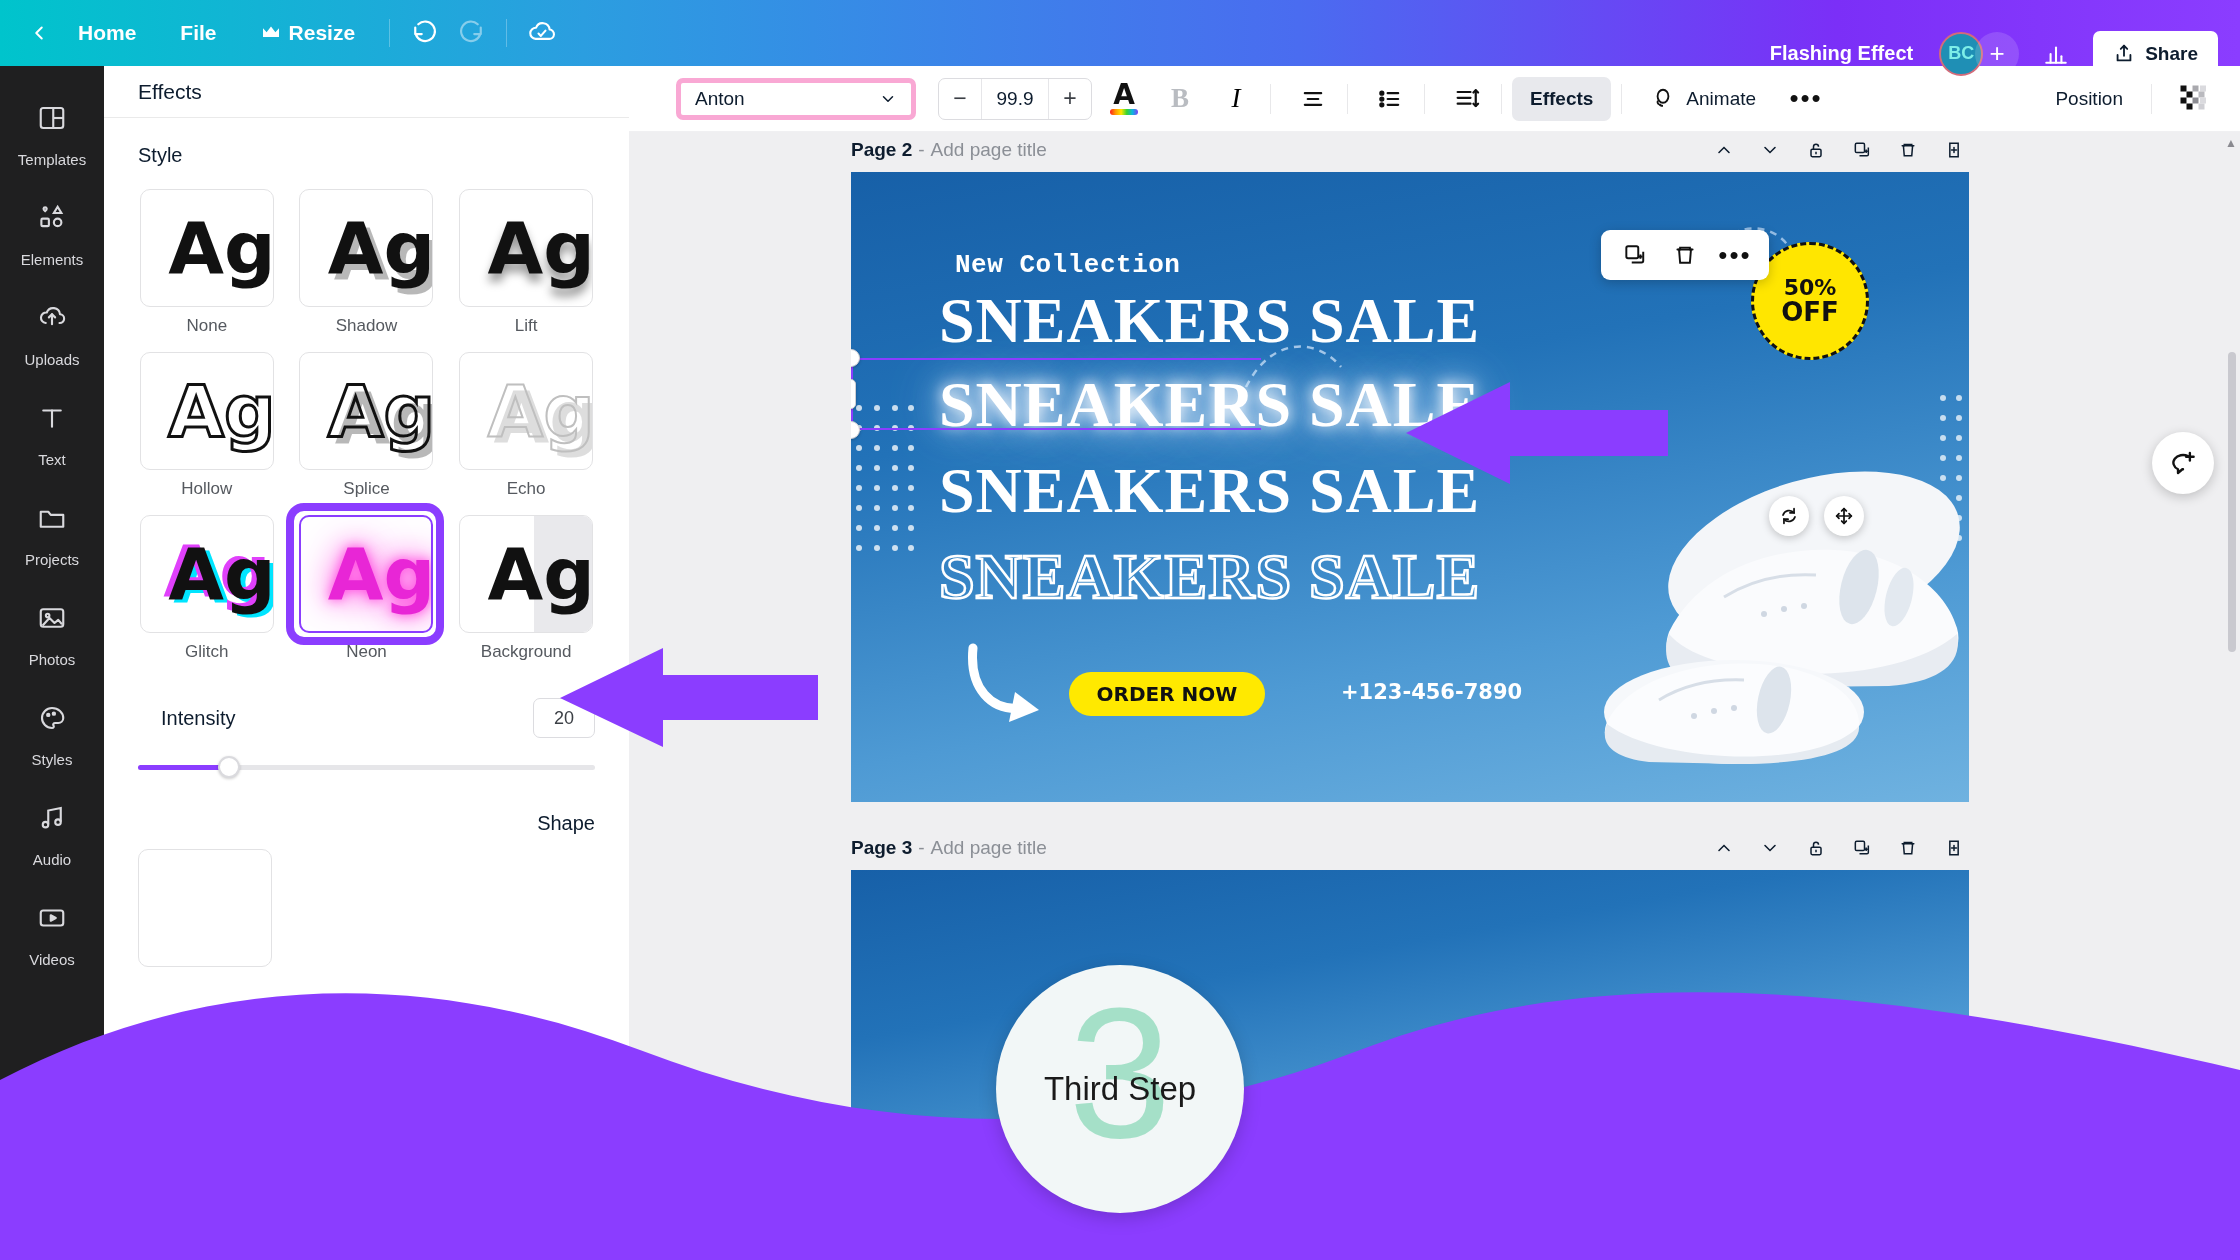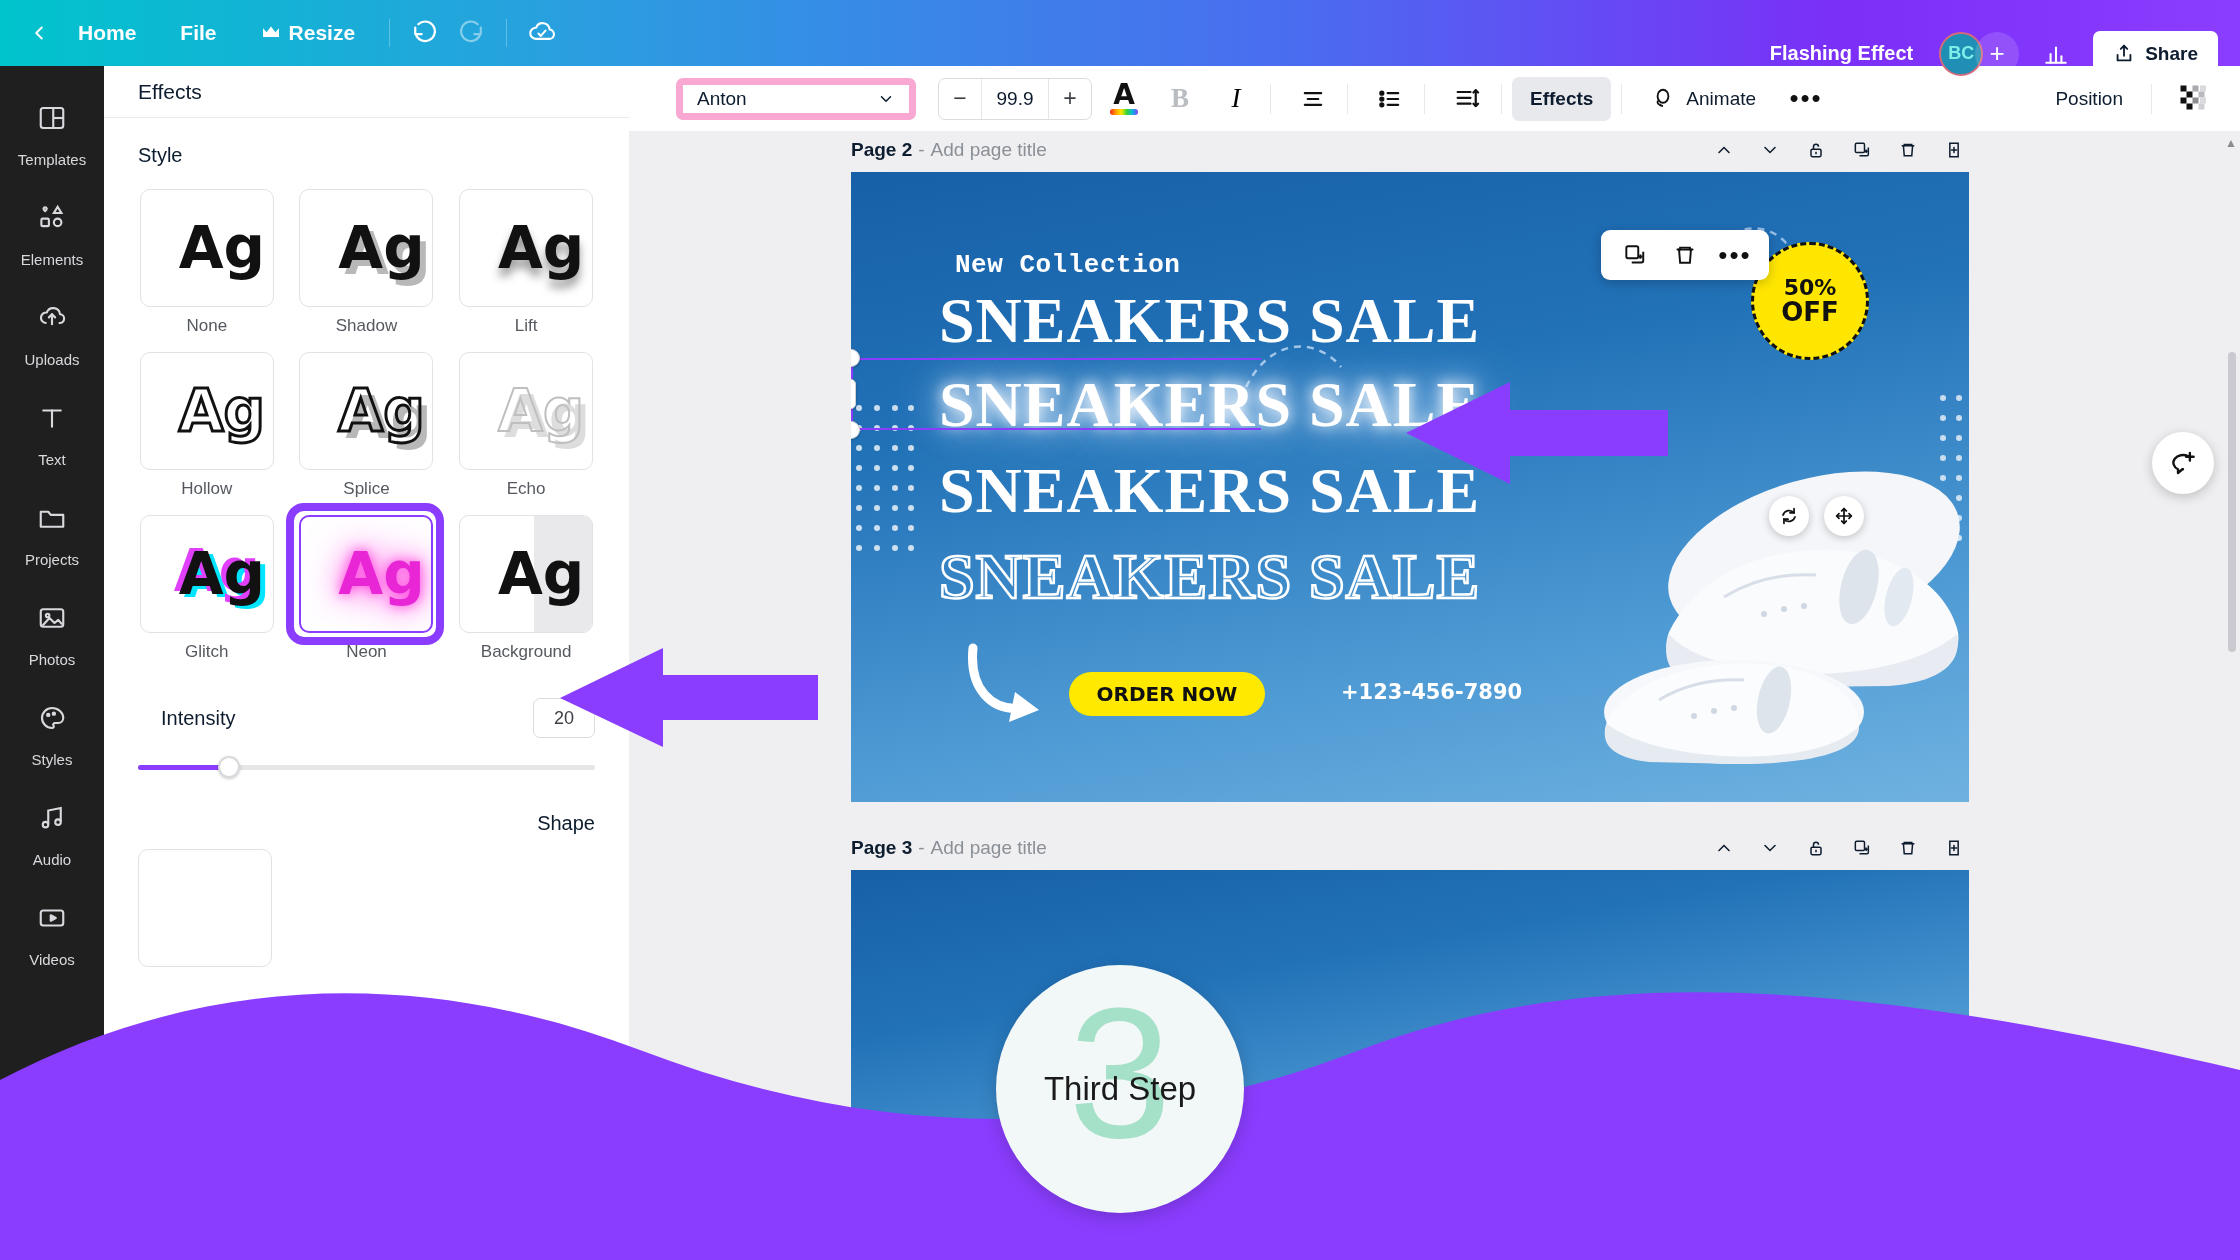--- a/index.html
+++ b/index.html
@@ -70,21 +70,21 @@
   .panel-body { padding: 26px 34px 0 34px; }
   .sec-title { font-size: 20px; color: #0d1c2e; font-weight: 400; margin-bottom: 22px; }
   .style-grid { display: grid; grid-template-columns: repeat(3, 1fr); gap: 16px 22px; }
   .style-cell { display: flex; flex-direction: column; align-items: center; gap: 9px; position: relative; }
   .style-box {
     width: 134px; height: 118px; border: 1px solid #e2e2e4; border-radius: 10px;
     background: #fff; display: flex; align-items: center; justify-content: center;
     cursor: pointer; overflow: hidden; position: relative;
   }
   .style-label { font-size: 17px; color: #55595f; }
-  .ag { font-family: "DejaVu Sans", sans-serif; font-size: 58px; font-weight: 700; color: #111; line-height: 1; margin-left: 30px; }
+  .ag { font-family: "DejaVu Sans", sans-serif; font-size: 72px; font-weight: 700; color: #111; line-height: 1; margin-left: 30px; }
   .ag-none { }
   .ag-shadow { text-shadow: 6px 6px 0 rgba(0,0,0,0.28); }
   .ag-lift { text-shadow: 0 8px 10px rgba(0,0,0,0.40); }
   .ag-hollow { color: transparent; -webkit-text-stroke: 3px #111; }
   .ag-splice { color: transparent; -webkit-text-stroke: 3px #111; text-shadow: 7px 7px 0 rgba(0,0,0,0.28); }
   .ag-glitch { color: #111; text-shadow: -5px -3px 0 #e040fb, 5px 3px 0 #00e5ff; }
   .ag-neon { color: #e826d6; text-shadow: 0 0 12px #ff4de0, 0 0 28px #ff6ae8, 0 0 48px #ffa6f0; }
   .ag-bg { color: #111; }
   .style-box.selected-inner { border: 2px solid #8b3dff; }
   .sel-ring {
@@ -110,21 +110,21 @@
   .shape-title { font-size: 20px; color: #0d1c2e; font-weight: 400; margin: 34px 0 14px 0; text-align: right; }
   .shape-box { width: 134px; height: 118px; border: 1px solid #e2e2e4; border-radius: 10px; background: #fff; }
 
   
   .ctxbar {
     position: absolute; top: 66px; left: 629px; right: 0; height: 66px;
     background: #fff; display: flex; align-items: center; padding: 0 22px; gap: 0; z-index: 20;
     border-bottom: 1px solid #f0f0f2;
   }
   .font-select {
-    width: 240px; height: 42px; border: 7px solid #f9a8d4; border-radius: 7px;
+    width: 240px; height: 42px; border: 5px solid #f9a8d4; border-radius: 7px;
     display: flex; align-items: center; justify-content: space-between; padding: 0 14px;
     font-size: 19px; color: #0d1c2e; cursor: pointer; margin-left: 25px;
   }
   .size-group {
     display: flex; align-items: center; height: 42px; border: 1px solid #dcdce0;
     border-radius: 7px; margin-left: 22px; overflow: hidden;
   }
   .size-btn { width: 42px; height: 40px; display: flex; align-items: center; justify-content: center; font-size: 23px; color: #3b3f45; cursor: pointer; }
   .size-val { width: 68px; height: 40px; display: flex; align-items: center; justify-content: center;
               font-size: 19px; color: #0d1c2e; border-left: 1px solid #e6e6e9; border-right: 1px solid #e6e6e9; cursor: text; }

